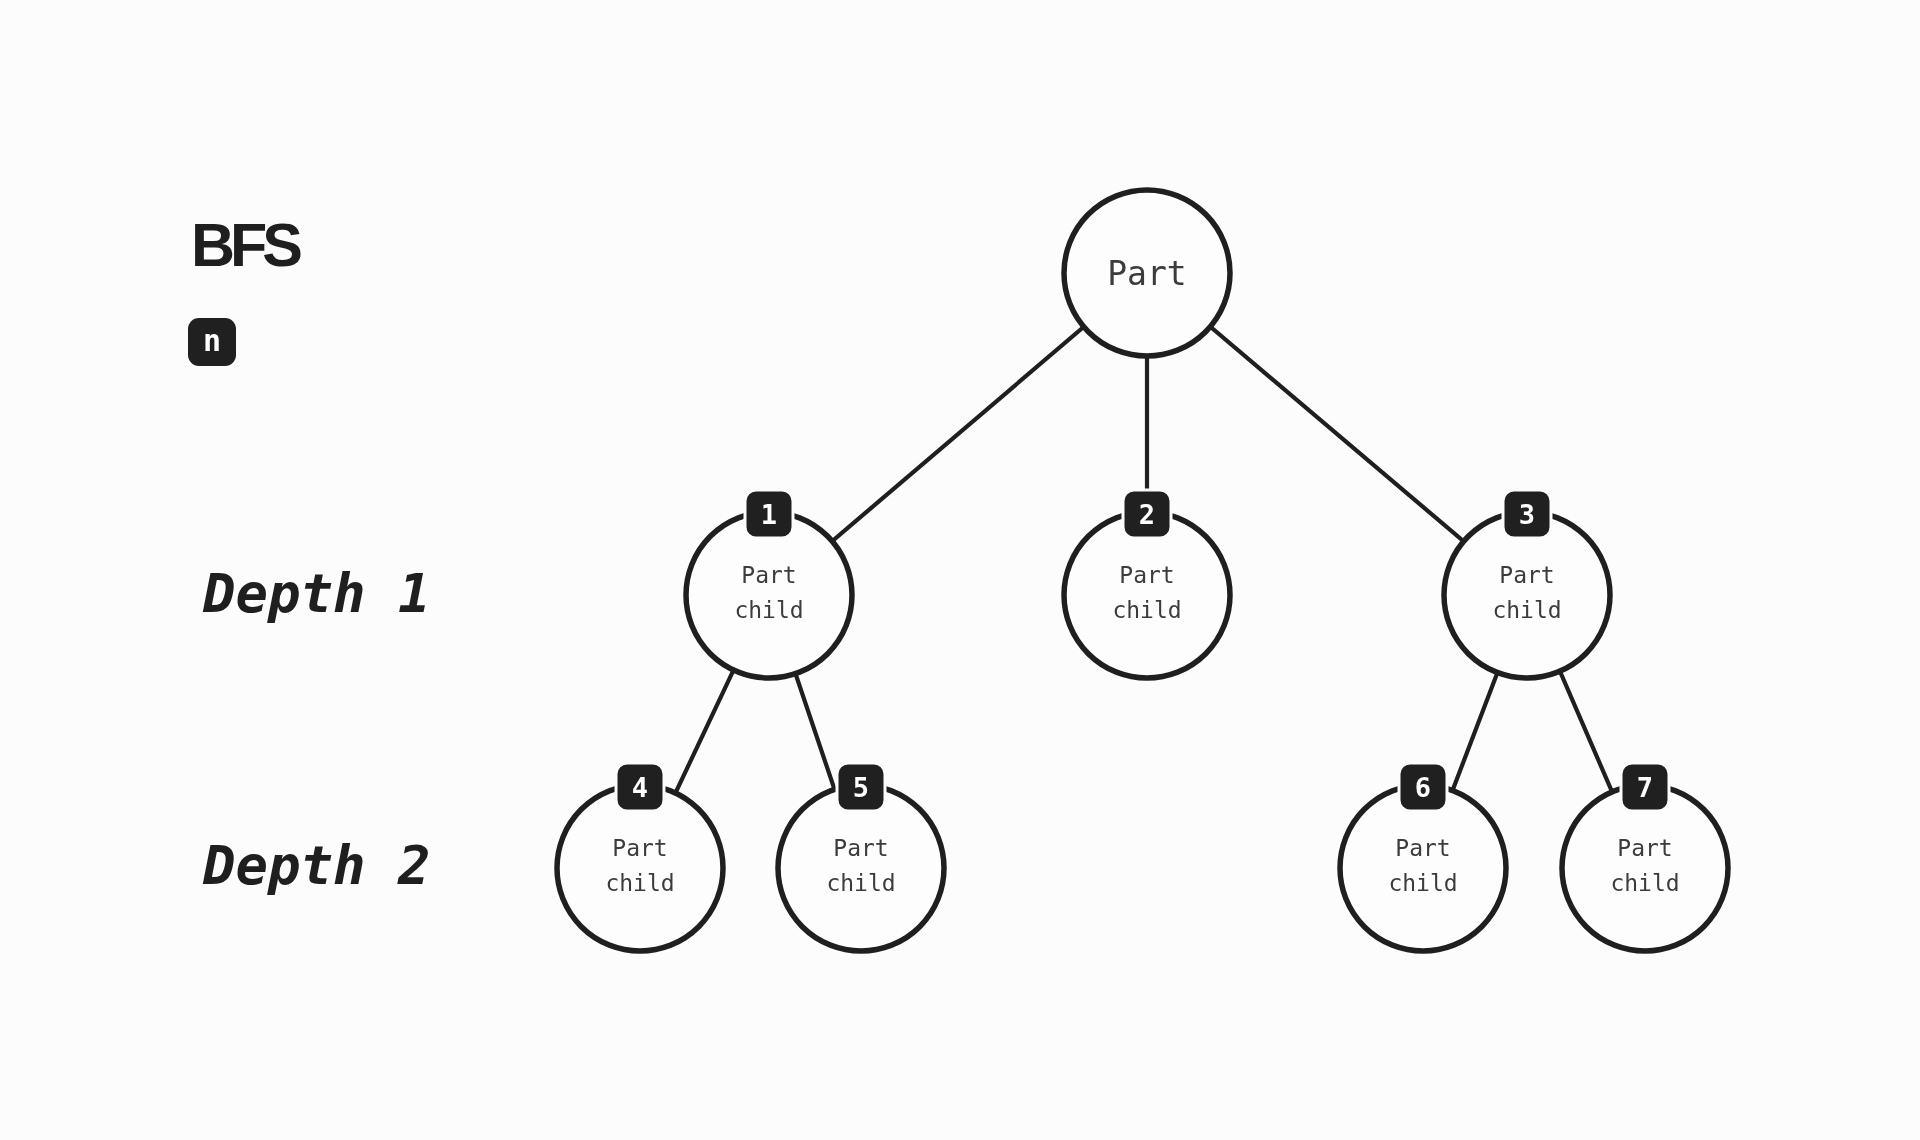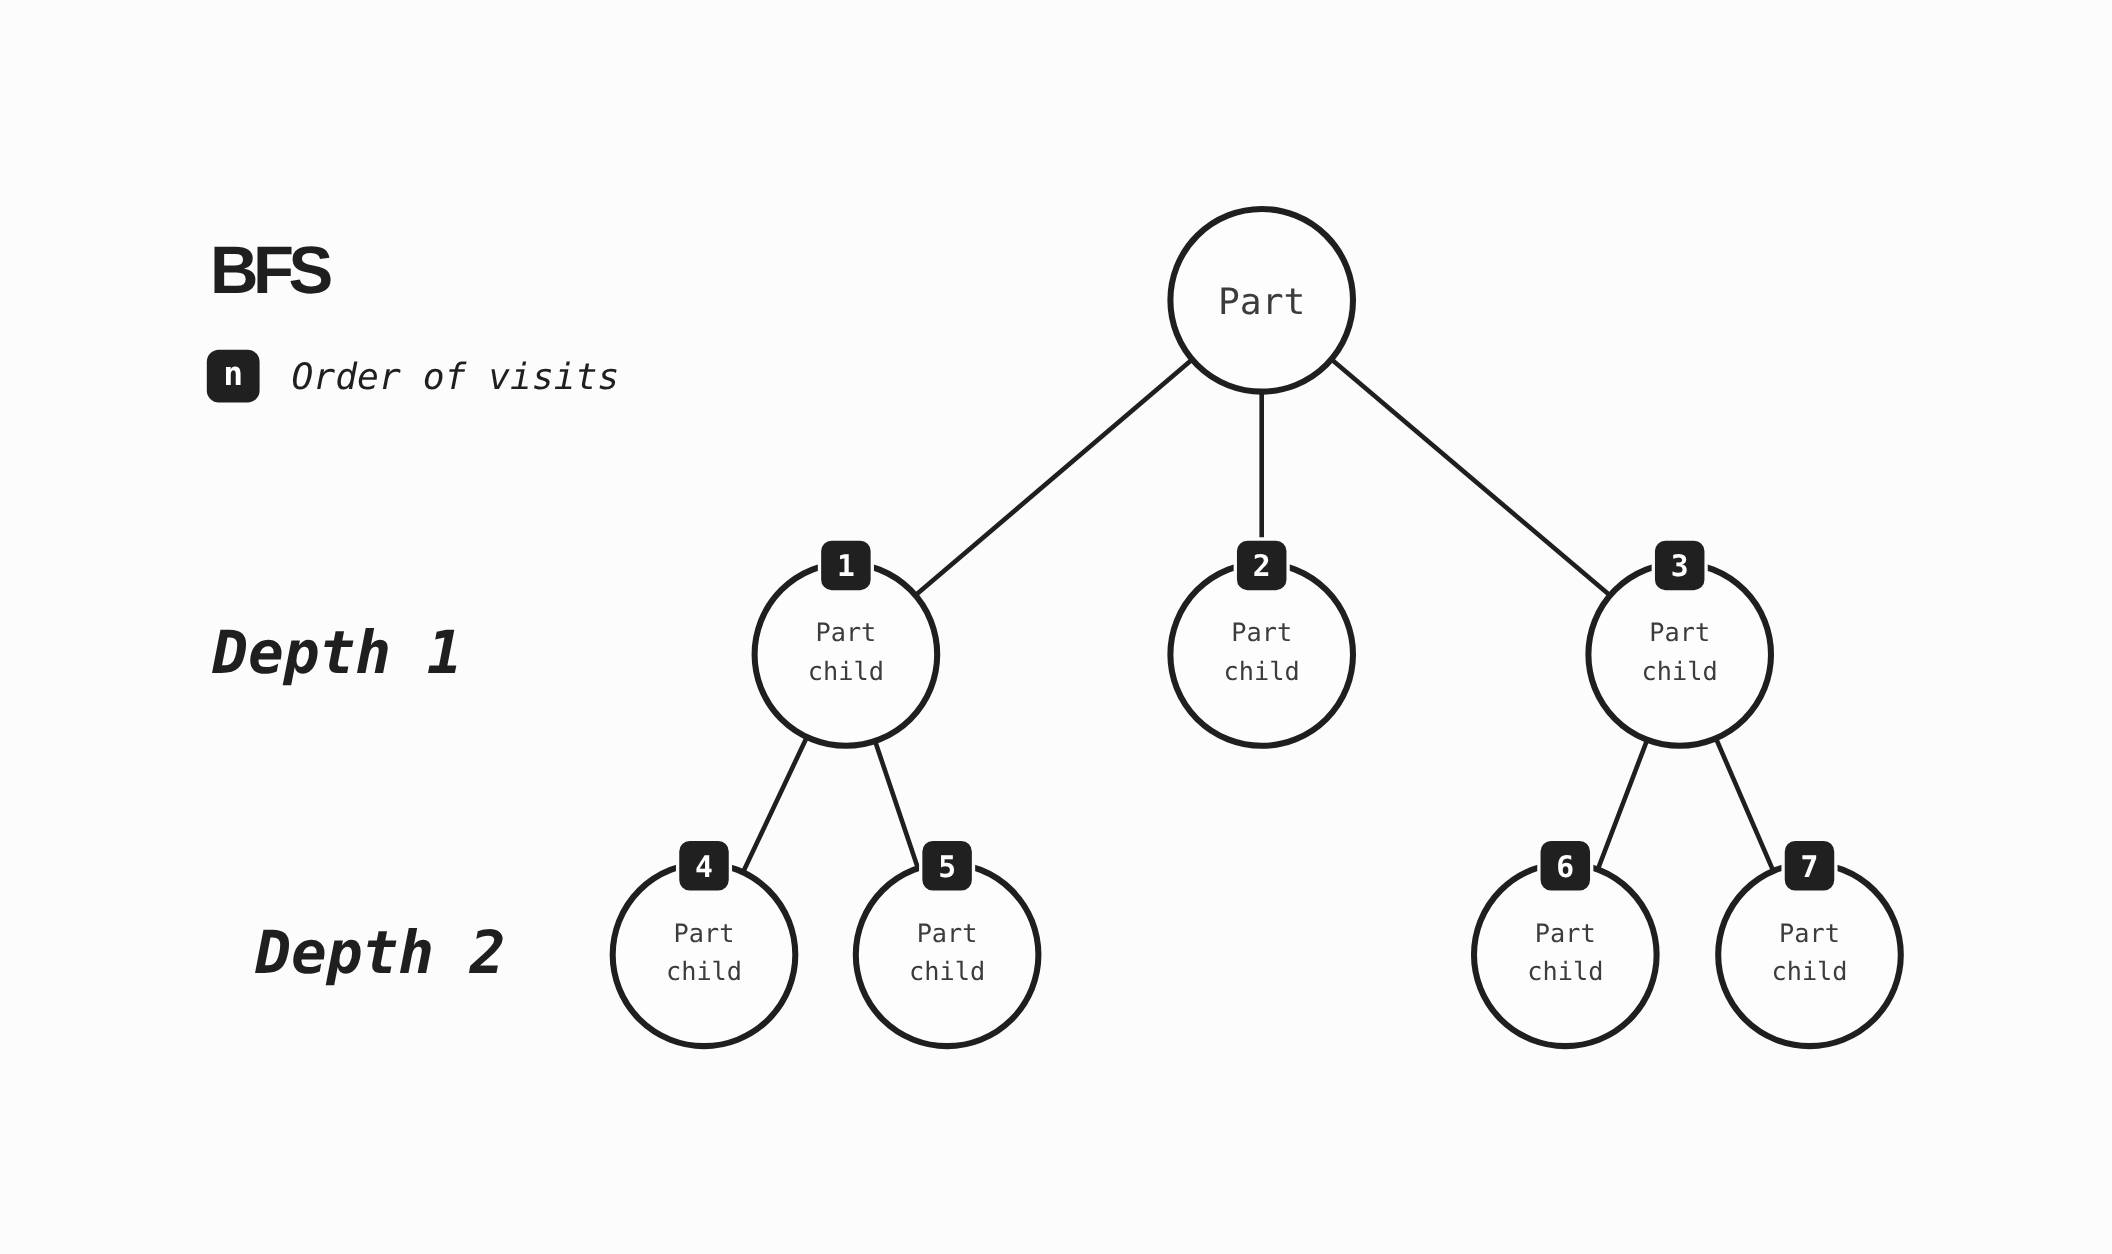--- a/index.html
+++ b/index.html
@@ -52,31 +52,31 @@
     text-align: center;
   }
   .legend-label {
     font-family: "DejaVu Sans Mono", monospace;
     font-style: italic;
     font-size: 33px;
     color: var(--ink);
   }
   .depth-label {
     position: absolute;
-    left: 193px;
+    left: 203px;
     transform: translateY(-52%);
     font-family: "DejaVu Sans Mono", monospace;
     font-style: italic;
     font-weight: 700;
     font-size: 54px;
     color: var(--ink);
     white-space: pre;
   }
   .depth-1 { top: 595px; }
-  .depth-2 { top: 867px; margin-left: 39px; }
+  .depth-2 { top: 867px; }
   svg.tree {
     position: absolute;
     left: 0;
     top: 0;
   }
   .edge {
     stroke: var(--ink);
     stroke-width: 4.2;
     stroke-linecap: round;
   }
@@ -103,21 +103,20 @@
     text-anchor: middle;
   }
 </style>
 </head>
 <body>
 
 <div class="page-title">BFS</div>
 
 <div class="legend">
   <div class="legend-badge">n</div>
-  <div class="legend-label">Order of visits</div>
 </div>
 
 <div class="depth-label depth-1">Depth 1</div>
 <div class="depth-label depth-2">Depth 2</div>
 
 <svg class="tree" width="1920" height="1140" viewBox="0 0 1920 1140" xmlns="http://www.w3.org/2000/svg">
     <line x1="1147" y1="273" x2="769" y2="595" class="edge"></line>
     <line x1="1147" y1="273" x2="1147" y2="595" class="edge"></line>
     <line x1="1147" y1="273" x2="1527" y2="595" class="edge"></line>
     <line x1="769" y1="595" x2="640" y2="868" class="edge"></line>

